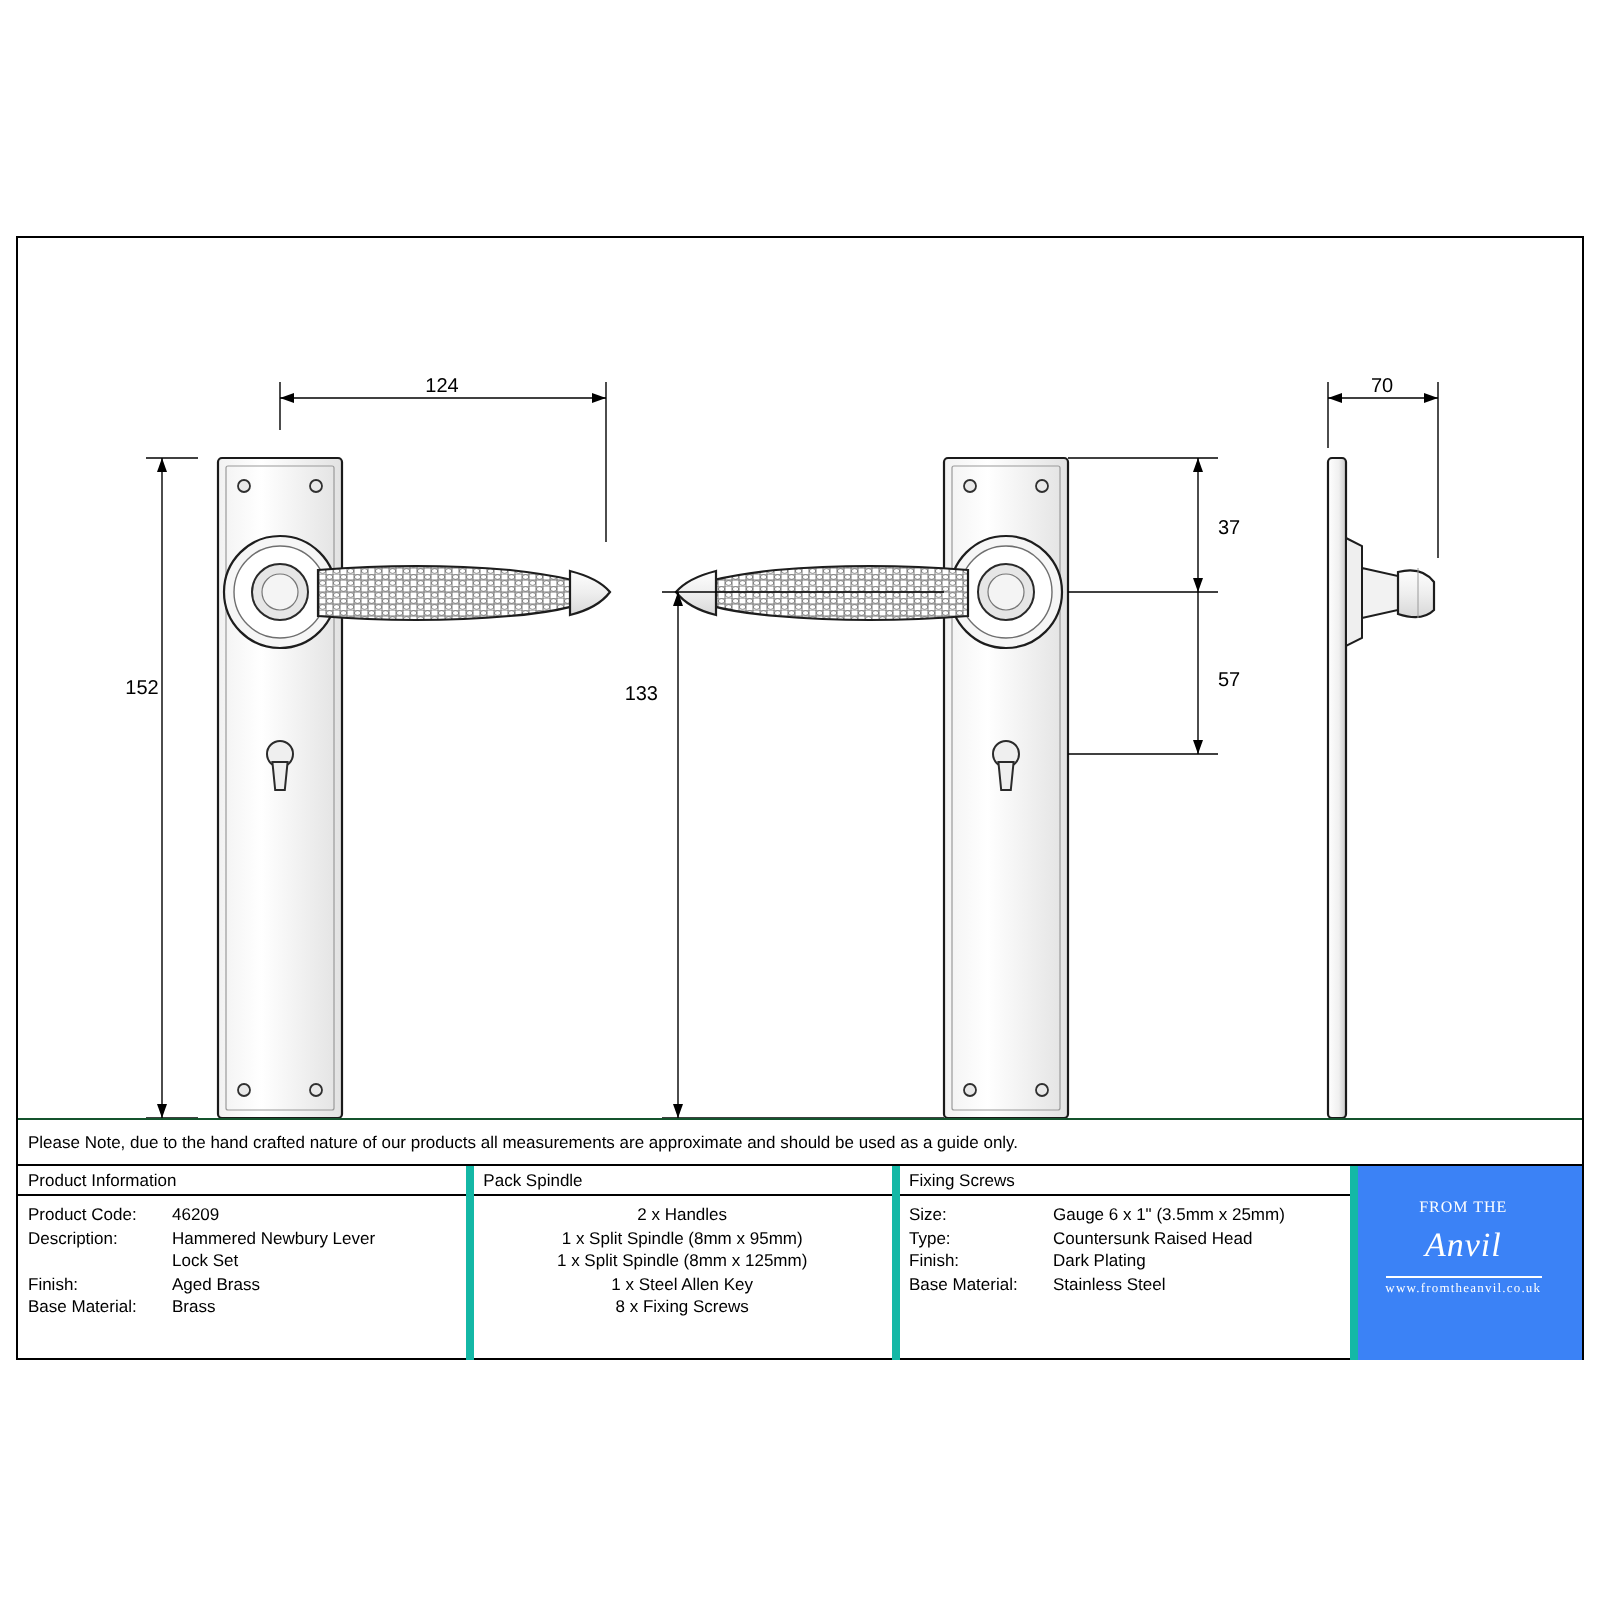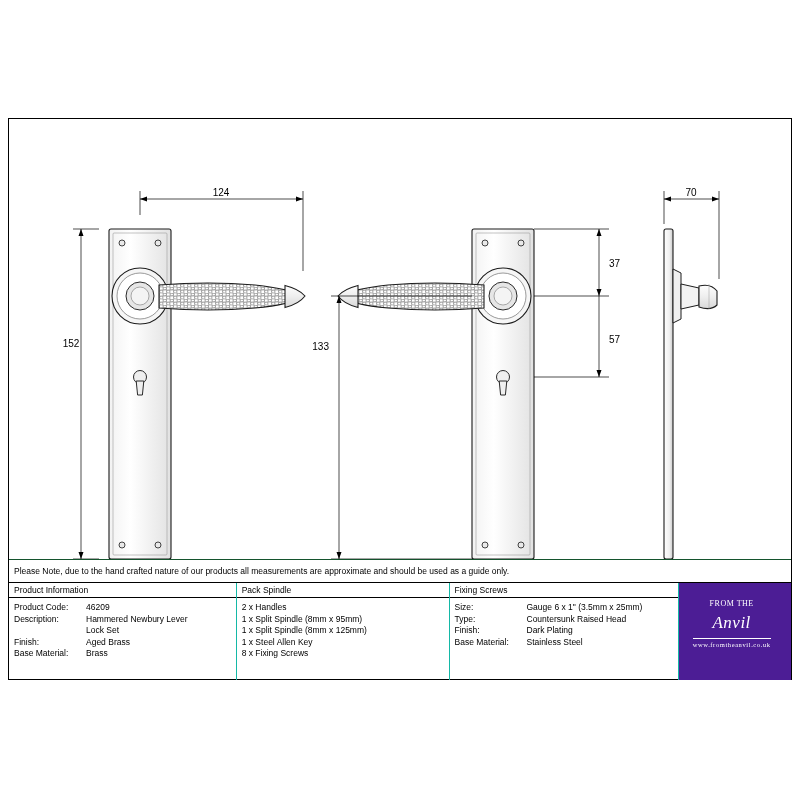--- a/index.html
+++ b/index.html
@@ -55,49 +55,49 @@
   #info {
     position: absolute;
     left: 0;
     top: 464px;
     width: 782px;
     height: 97px;
     display: flex;
   }
   .col {
     box-sizing: border-box;
-    border-right: 1px solid #14b8a6;
+    border-right: 4px solid #14b8a6;
     position: relative;
   }
   .col:last-child { border-right: none; }
   .col-product { width: 230px; }
   .col-pack    { width: 215px; }
   .col-fixing  { width: 232px; }
-  .col-logo    { width: 113px; background: #4c1d95; }
+  .col-logo    { width: 113px; background: #3b82f6; }
 
   .col-head {
     height: 15px;
     border-bottom: 1px solid #000;
     font-size: 8.5px;
     line-height: 14px;
     padding-left: 5px;
     box-sizing: border-box;
   }
   .col-body {
     padding: 4px 5px 0 5px;
     font-size: 8.5px;
     line-height: 11.5px;
   }
   .kv {
     display: flex;
   }
   .kv .k { width: 72px; flex: none; }
   .kv .v { flex: 1; }
   .kv-fix .k { width: 72px; }
-  .plain { display: block; }
+  .plain { display: block; text-align: center; }
 
   
   #logo {
     position: absolute;
     left: 0; top: 0;
     width: 105px;
     height: 97px;
     color: #ffffff;
     text-align: center;
   }

